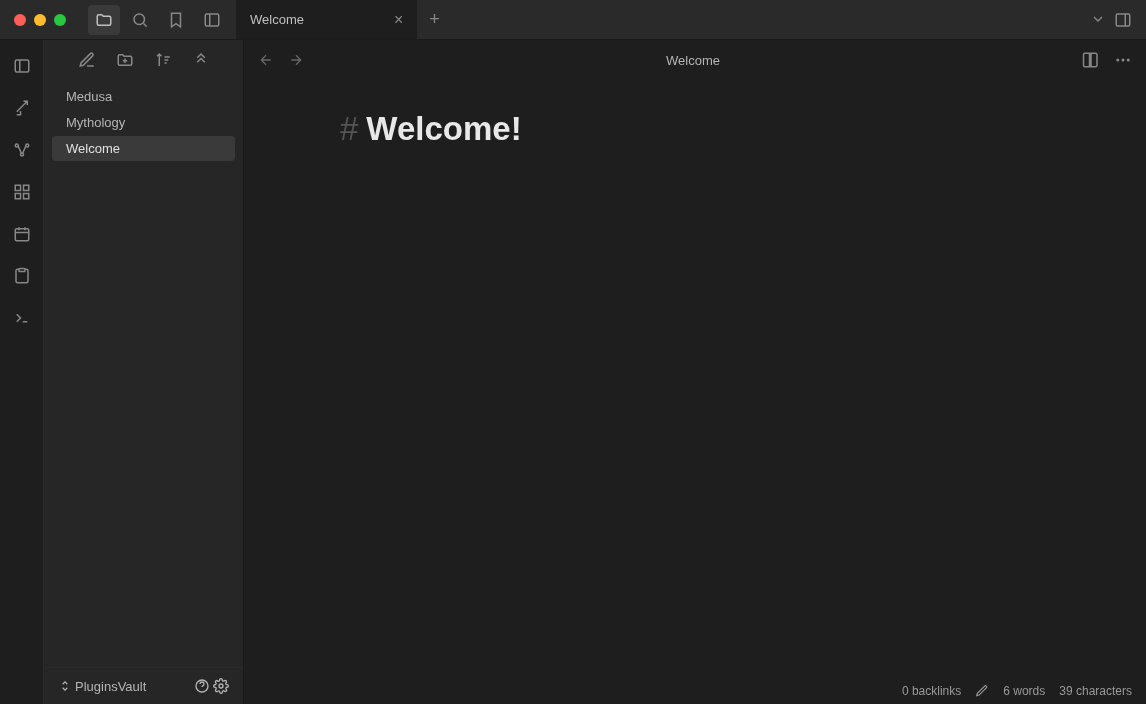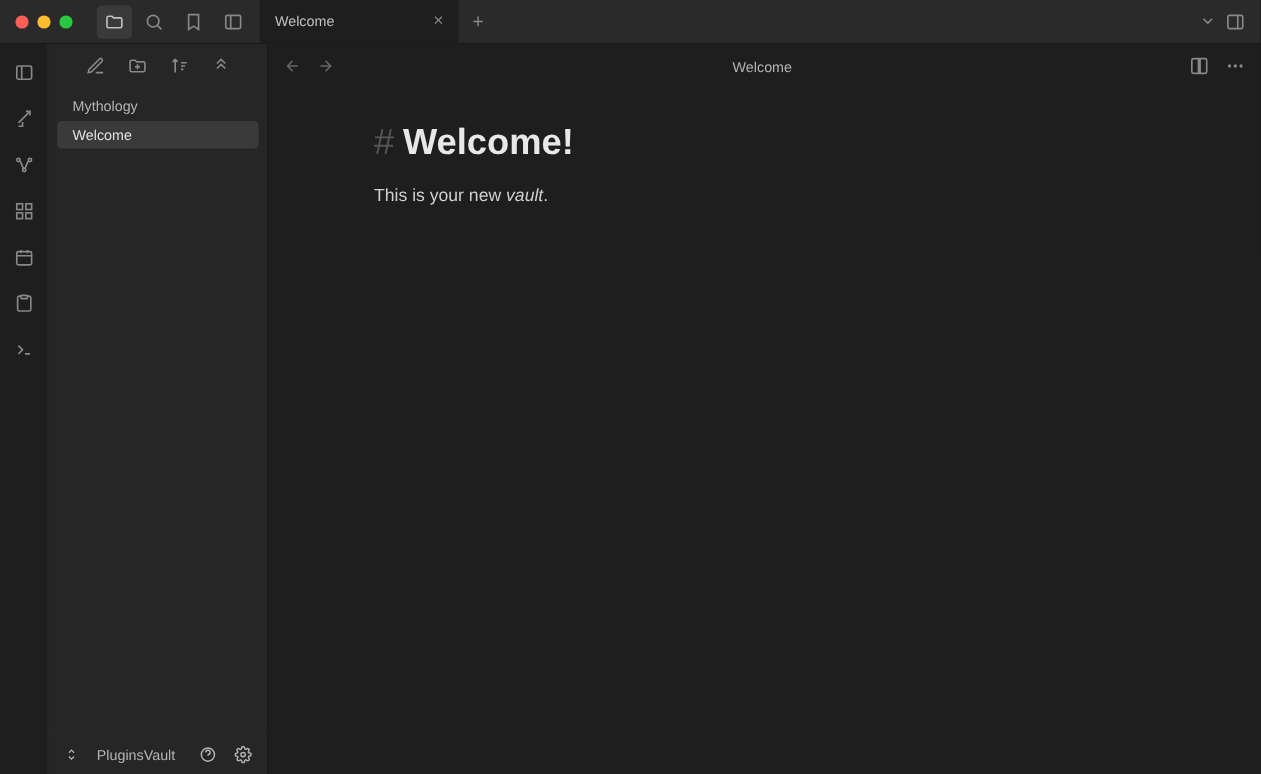--- a/index.html
+++ b/index.html
@@ -148,21 +148,21 @@
       margin-bottom: 1px;
     }
     .file-item.selected {
       background: #3a3a3a;
       color: #e0e0e0;
     }
     .sidebar-footer {
       padding: 10px 14px;
       display: flex;
       align-items: center;
-      gap: 16px;
+      gap: 3px;
       font-size: 13px;
       color: #b4b4b4;
       border-top: 1px solid #2a2a2a;
     }
     .sidebar-footer .vault-name {
       flex: 1;
     }
     
     
     .content-area {
@@ -375,20 +375,21 @@
             <path d="M7 4v16M4 7l3-3 3 3M14 8h7M14 12h5M14 16h3"></path>
           </svg>
       </div>
       <div class="sidebar-tool">
         <svg width="18" height="18" viewBox="0 0 24 24" fill="none" stroke="currentColor" stroke-width="2">
             <path d="m7 9 5 5 5-5M7 15l5 5 5-5" transform="rotate(180 12 12)"></path>
           </svg>
       </div>
     </div>
     <div class="file-list">
+      <div class="file-item">Medusa</div>
       <div class="file-item">Mythology</div>
       <div class="file-item selected">Welcome</div>
     </div>
     <div class="sidebar-footer">
       <span>
         <svg width="14" height="14" viewBox="0 0 24 24" fill="none" stroke="currentColor" stroke-width="2">
             <path d="m8 9 4-4 4 4M8 15l4 4 4-4"></path>
           </svg>
       </span>
       <span class="vault-name">PluginsVault</span>
@@ -432,18 +433,27 @@
           <svg width="18" height="18" viewBox="0 0 24 24" fill="none" stroke="currentColor" stroke-width="2">
               <circle cx="5" cy="12" r="1"></circle>
               <circle cx="12" cy="12" r="1"></circle>
               <circle cx="19" cy="12" r="1"></circle>
             </svg>
         </span>
       </div>
     </div>
     <div class="editor">
       <h1><span class="hash">#</span><span>Welcome!</span></h1>
-      <p><span>This is your new </span><em>vault</em><span>.</span></p>
-    </div>
-
-
+    </div>
+
+
+    <div class="statusbar">
+      <span>0 backlinks</span>
+      <span>
+        <svg width="14" height="14" viewBox="0 0 24 24" fill="none" stroke="currentColor" stroke-width="2">
+            <path d="M16.5 3.5a2.1 2.1 0 0 1 3 3L7 19l-4 1 1-4z"></path>
+          </svg>
+      </span>
+      <span>6 words</span>
+      <span>39 characters</span>
+    </div>
   </div>
 </div>
 
 </body></html>

